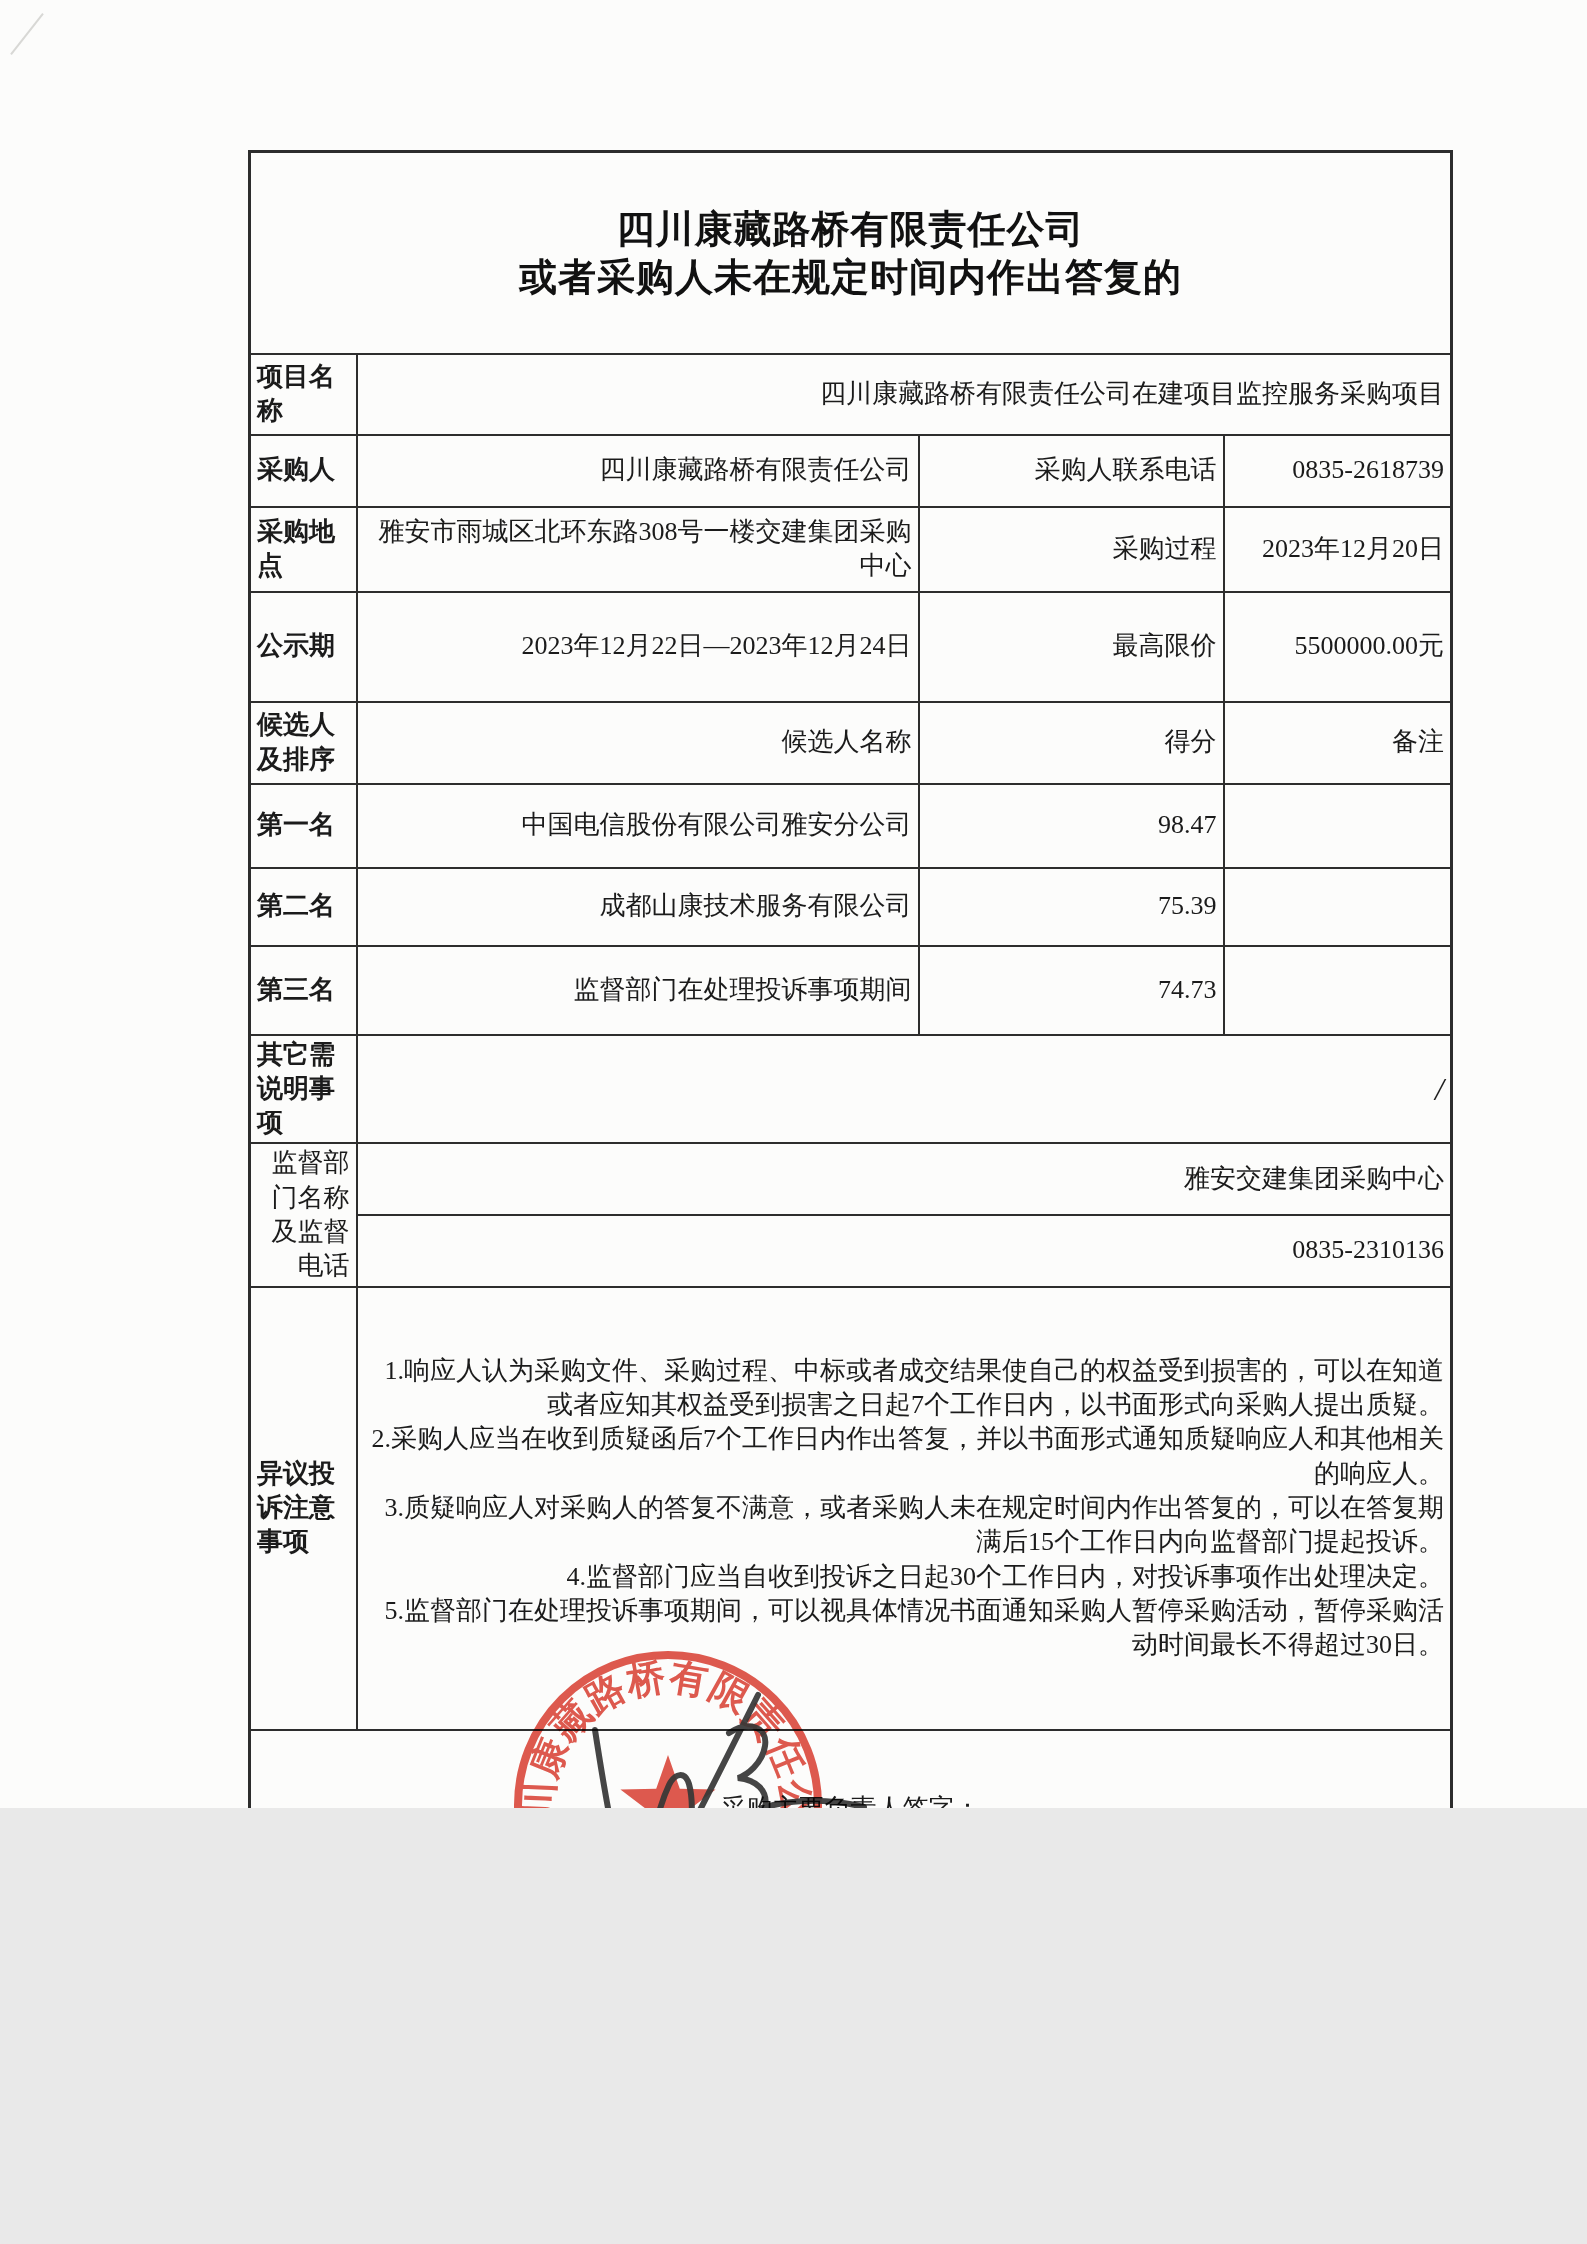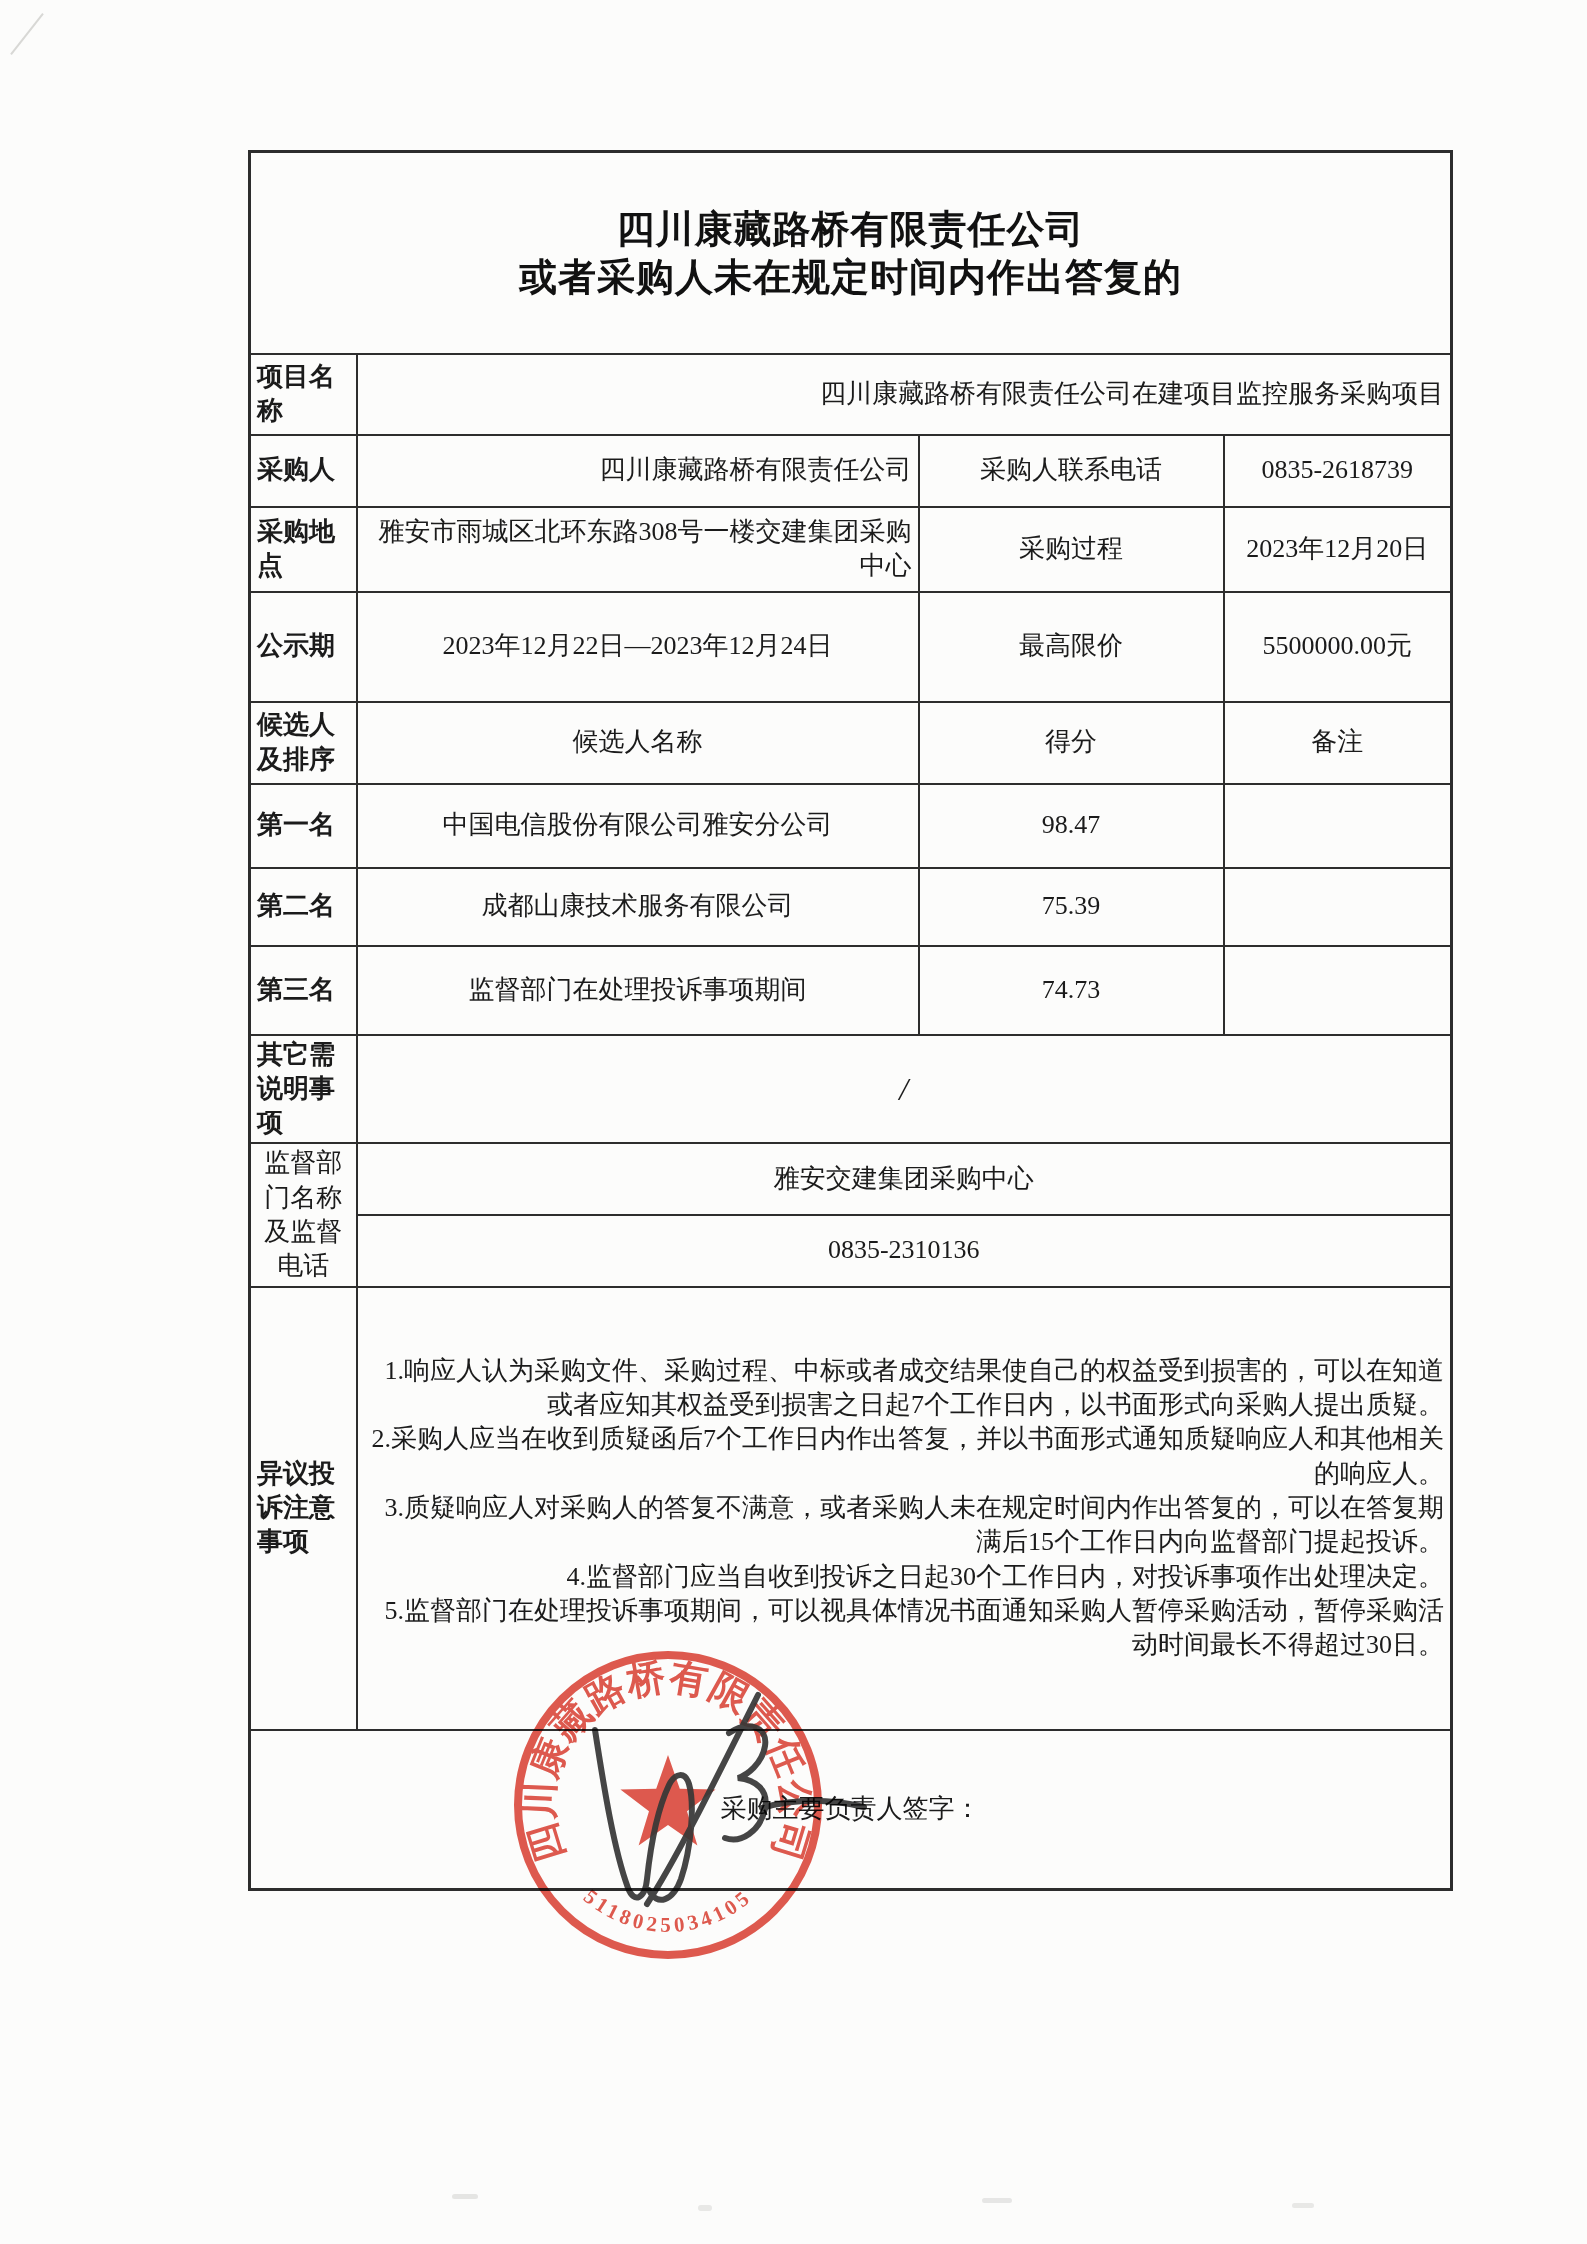--- a/index.html
+++ b/index.html
@@ -1,18 +1,18 @@
 <!DOCTYPE html>
 <html><head>
 <meta charset="utf-8">
 <style>
   html,body{margin:0;padding:0;background:#e9e9e9;}
   .page{
     position:relative;
-    width:1587px;height:2244px;
+    width:1587px;height:1808px;
     background:#fcfcfb;
     overflow:hidden;
     font-family:"Liberation Serif","DejaVu Serif",serif;
     color:#1b1b1b;
   }
   table.doc{
     position:absolute;left:248px;top:150px;
     width:1202px;
     border-collapse:collapse;
     table-layout:fixed;
@@ -26,21 +26,21 @@
     vertical-align:middle;
     word-break:break-all;
   }
   td.title-cell{text-align:center;padding:0;}
   .title-line{
     font-family:"Liberation Sans","DejaVu Sans",sans-serif;
     font-weight:700;font-size:38px;line-height:48px;
     letter-spacing:1px;color:#111;
   }
   td.lab{ text-align:left; padding:2px 8px;font-weight:bold; }
-  td.ctr{ text-align:center; }
+  td.ctr{ text-align:right; }
   td.lft{ text-align:right; padding-left:9px; }
   td.notice-cell{
     font-size:25px;line-height:33px;
     padding:6px 4px 6px 8px;
     text-align:right;
     margin-top:32px;
   }
   .notice-item{margin:0;}
   td.sig-cell{ text-align:center; padding-left:9px; font-size:27px; }
   .slash{font-size:32px;font-style:italic;}

